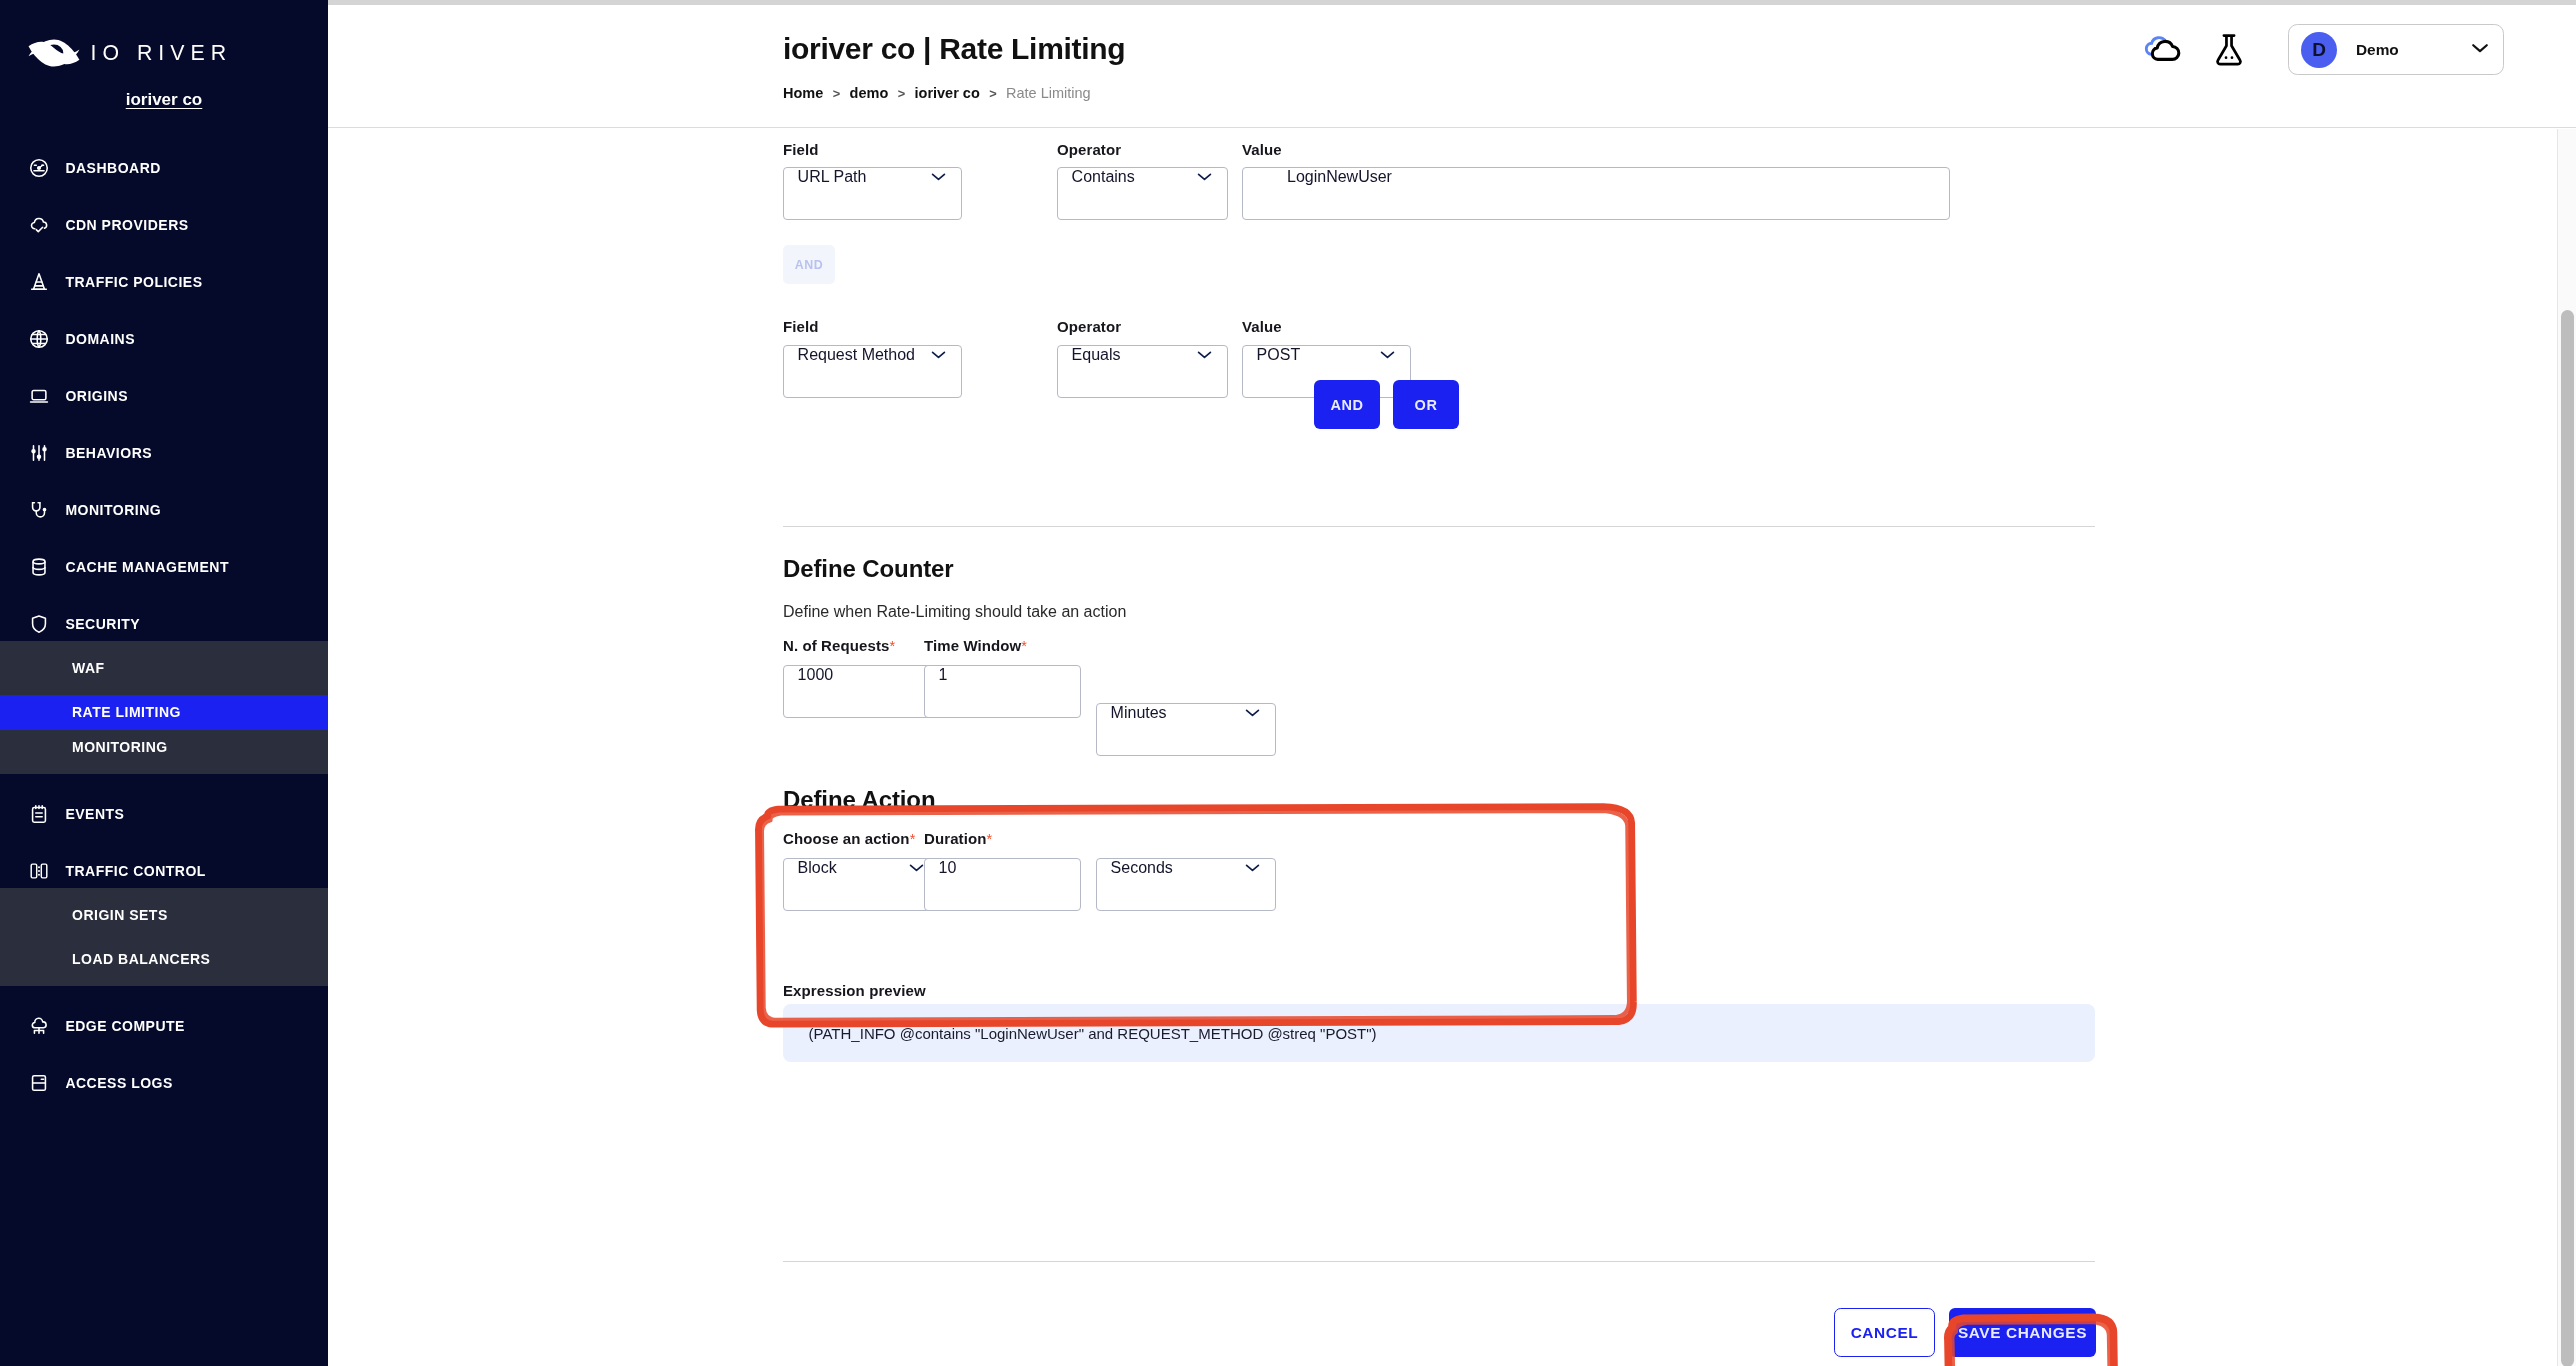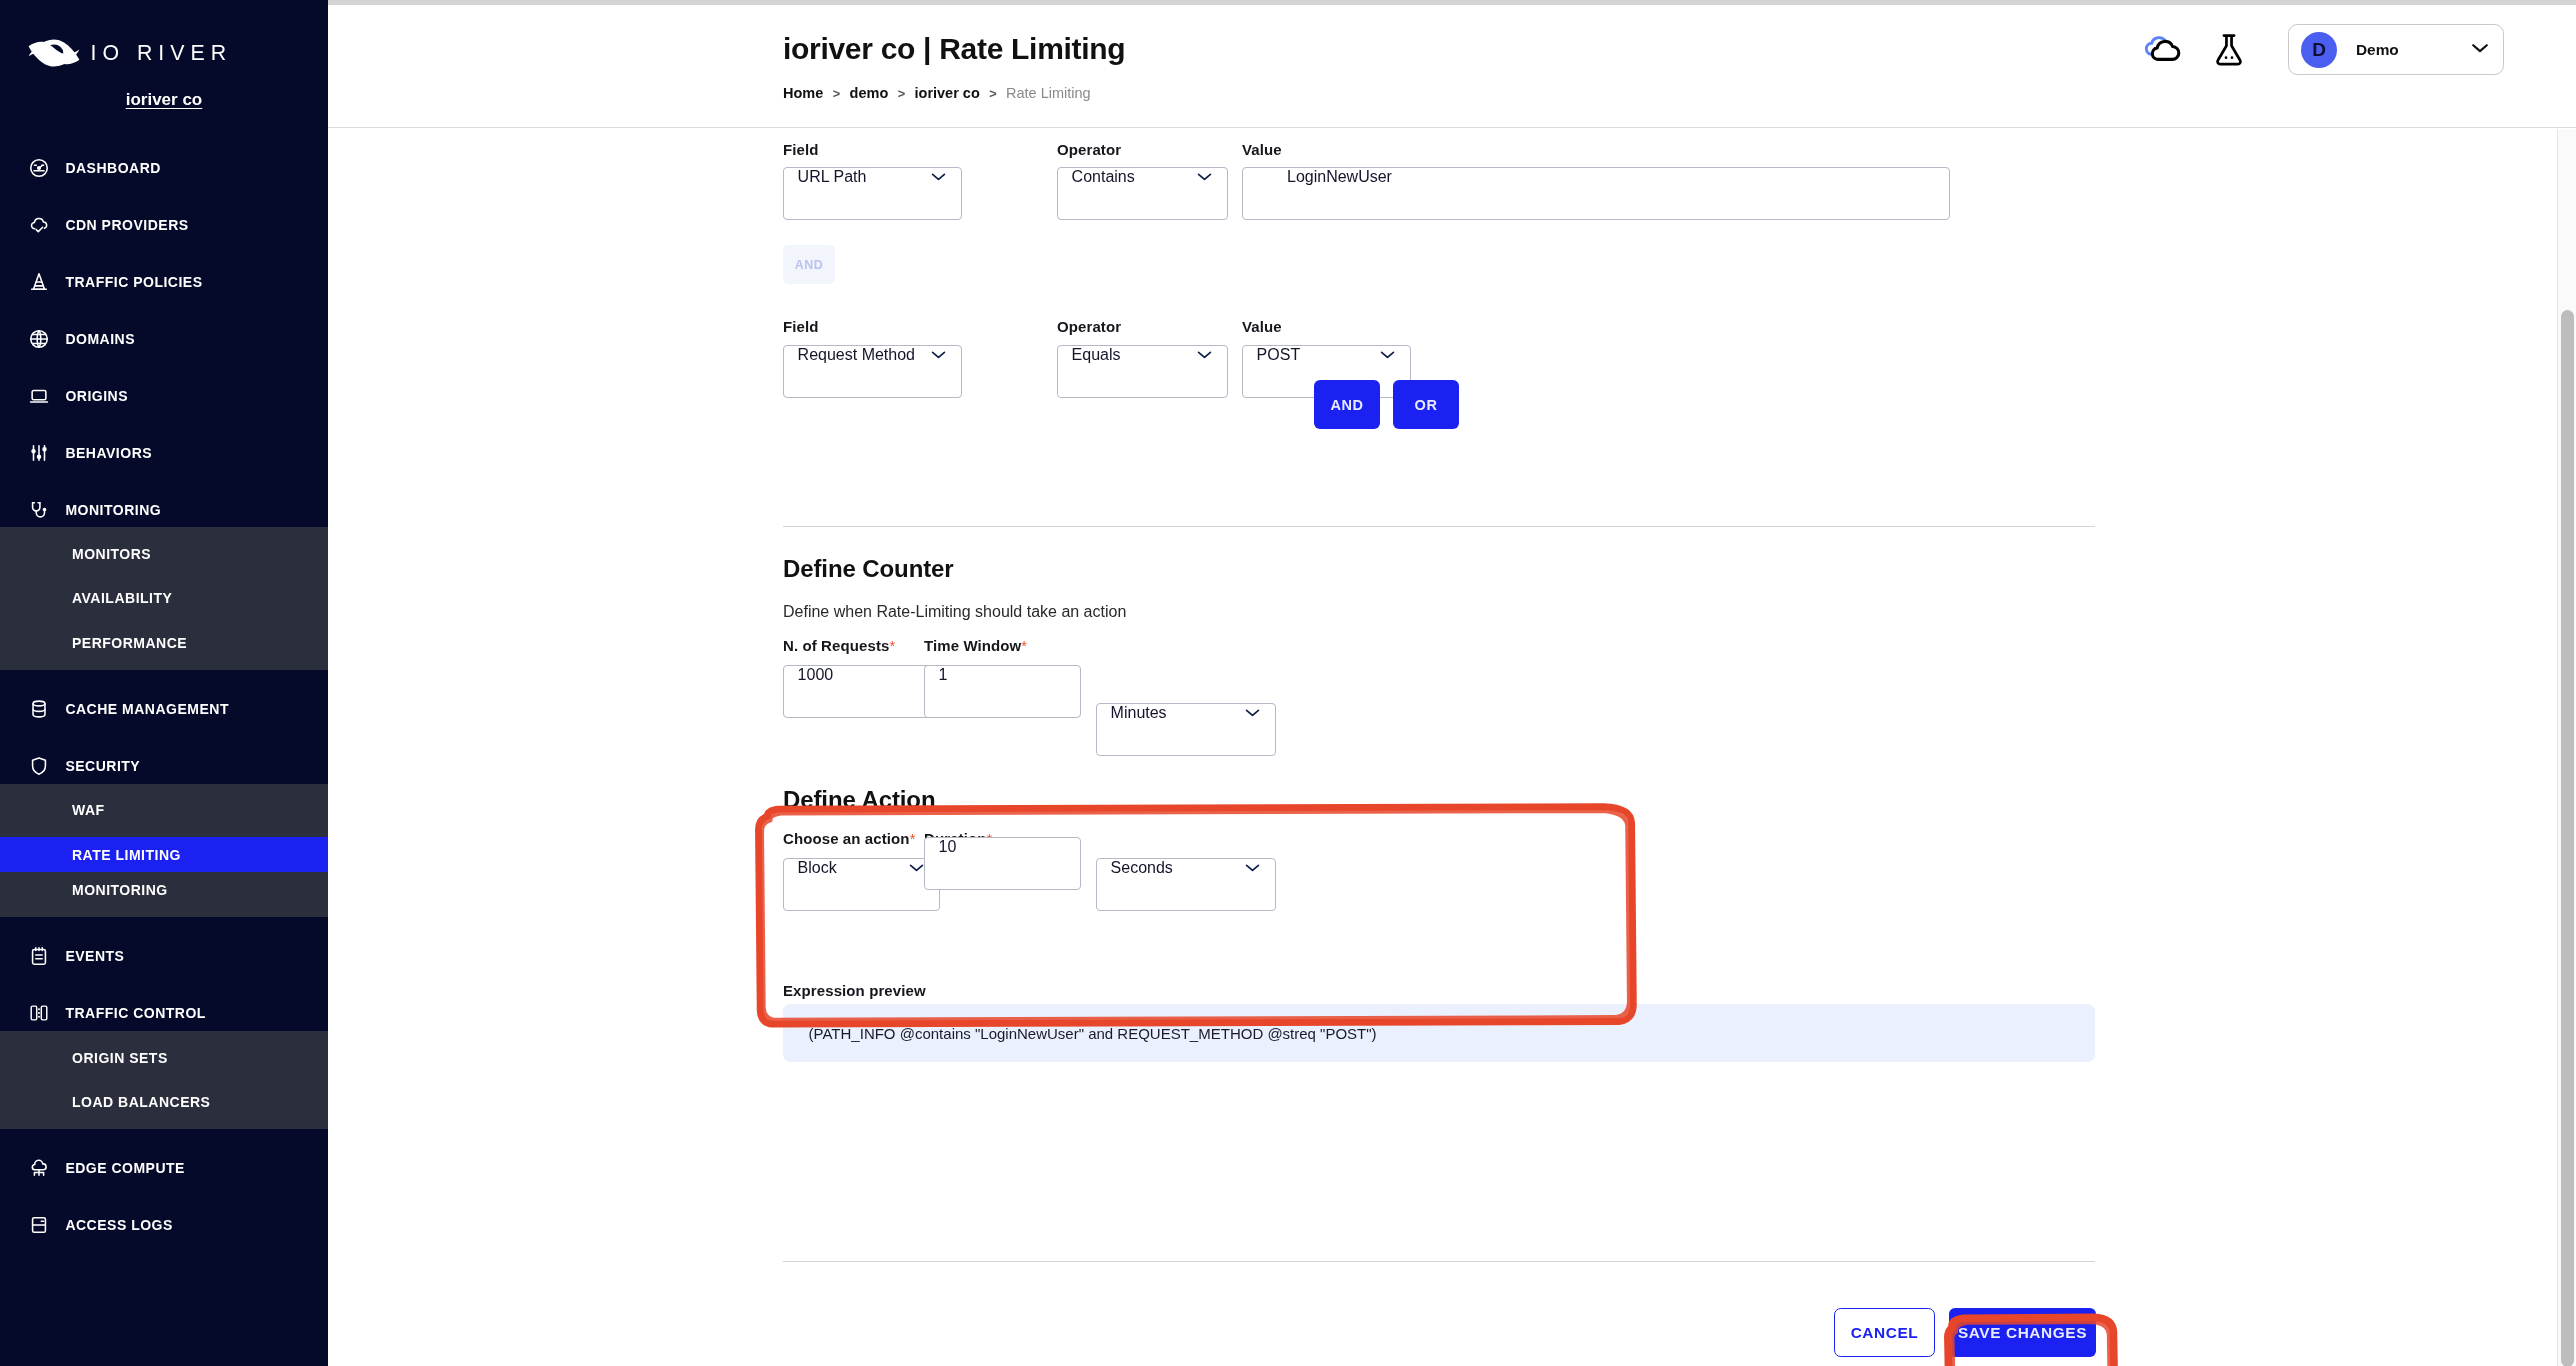--- a/index.html
+++ b/index.html
@@ -404,35 +404,20 @@
           <svg viewBox="0 0 24 24" fill="none" stroke="#ffffff" stroke-width="1.7" stroke-linecap="round" stroke-linejoin="round">
             <path d="M5 4v5a4 4 0 008 0V4"></path>
             <path d="M5 4h2M11 4h2"></path>
             <path d="M9 13v2a4.5 4.5 0 009 0v-1.2"></path>
             <circle cx="18" cy="11.6" r="2" fill="#ffffff" stroke="none"></circle>
           </svg>
         </span>
         <span class="nav-label">MONITORING</span>
       </div>
 
-      <div class="subnav">
-        <div class="sub-pad"></div>
-        <div class="sub-item">
-          <span class="nav-label">MONITORS</span>
-        </div>
-        <div class="sub-pad"></div>
-        <div class="sub-item">
-          <span class="nav-label">AVAILABILITY</span>
-        </div>
-        <div class="sub-pad"></div>
-        <div class="sub-item">
-          <span class="nav-label">PERFORMANCE</span>
-        </div>
-        <div class="sub-pad"></div>
-      </div>
 
       <div class="nav-gap"></div>
 
       <div class="nav-item">
         <span class="nav-icon">
           <svg viewBox="0 0 24 24" fill="none" stroke="#ffffff" stroke-width="1.7">
             <ellipse cx="12" cy="6" rx="6.5" ry="2.6"></ellipse>
             <path d="M5.5 6v12c0 1.4 2.9 2.6 6.5 2.6s6.5-1.2 6.5-2.6V6"></path>
             <path d="M5.5 12c0 1.4 2.9 2.6 6.5 2.6s6.5-1.2 6.5-2.6"></path>
           </svg>
@@ -679,21 +664,21 @@
       </div>
 
       <div class="abs ctl select" style="top:729px; left:455px; width:157px;">
         <span class="val">Block</span>
         <span class="caret">
           <svg width="17" height="11" viewBox="0 0 20 13" fill="none" stroke="#0f1d4a" stroke-width="2" stroke-linecap="round" stroke-linejoin="round">
               <path d="M3 4l7 6 7-6"></path>
             </svg>
         </span>
       </div>
-      <div class="abs ctl" style="top:708px; left:596px; width:157px;">
+      <div class="abs ctl" style="top:729px; left:596px; width:157px;">
         <span class="val">10</span>
       </div>
       <div class="abs ctl select" style="top:729px; left:768px; width:180px;">
         <span class="val">Seconds</span>
         <span class="caret">
           <svg width="17" height="11" viewBox="0 0 20 13" fill="none" stroke="#0f1d4a" stroke-width="2" stroke-linecap="round" stroke-linejoin="round">
               <path d="M3 4l7 6 7-6"></path>
             </svg>
         </span>
       </div>

